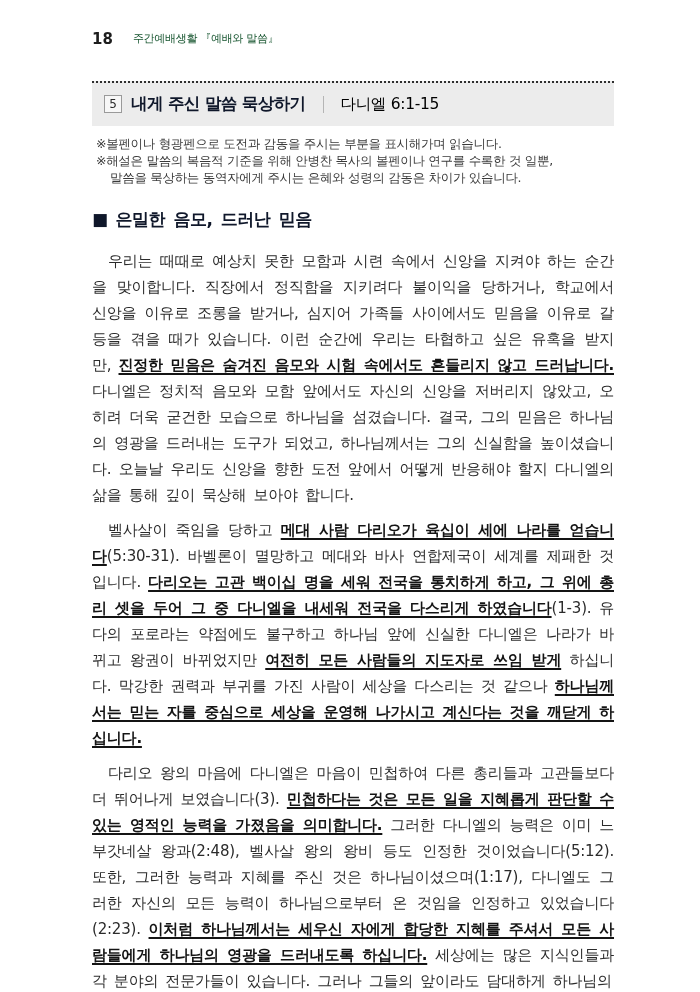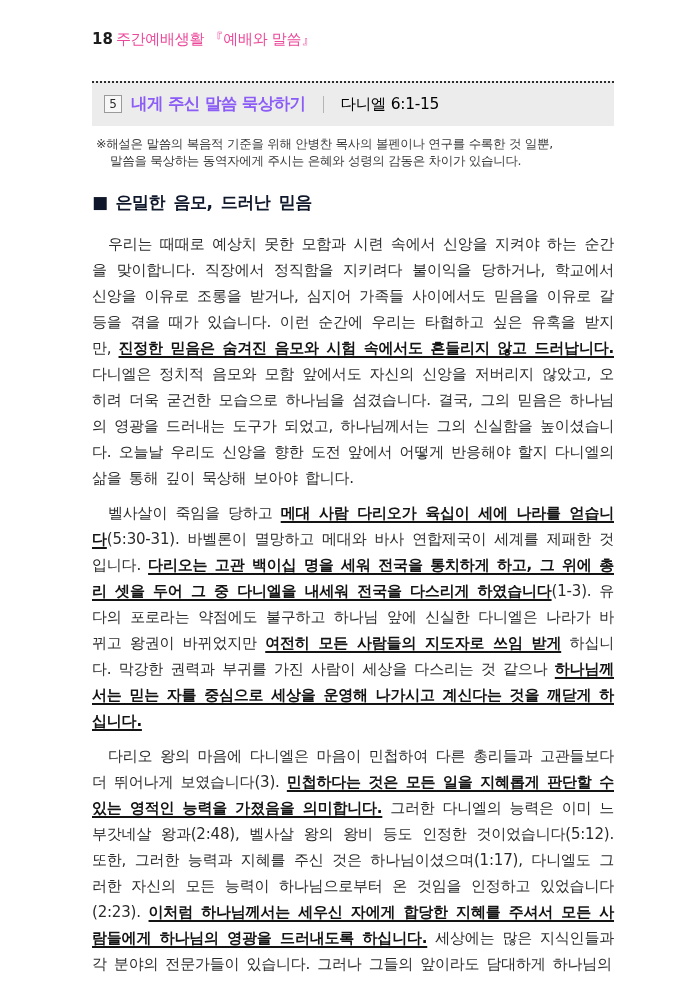--- a/index.html
+++ b/index.html
@@ -19,31 +19,31 @@
   .content {
     position: absolute;
     left: 92px; top: 30px;
     width: 522px;
   }
 
   
   .running-header {
     display: flex;
     align-items: flex-end;
-    gap: 3px;
+    gap: 20px;
     line-height: 18px;
   }
   .page-num {
     font-weight: bold;
     font-size: 15px;
     color: #1d1d1d;
   }
   .book-title {
-    font-size: 15px;
-    color: #ec4899;
+    font-size: 11px;
+    color: #14532d;
     letter-spacing: -0.3px;
   }
 
   
   .section-bar {
     margin-top: 33px;
     border-top: 2px dotted #2e2e2e;
     background: #ececec;
     padding: 10px 12px 11px 12px;
     display: flex;
@@ -57,21 +57,21 @@
     font-size: 12px;
     color: #2a2a2a;
     border: 1px solid #9a9a9a;
     background: #f7f7f7;
     margin-right: 9px;
     flex: 0 0 auto;
   }
   .bar-title {
     font-weight: bold;
     font-size: 16.5px;
-    color: #8b5cf6;
+    color: #0f172a;
     letter-spacing: -0.6px;
     white-space: nowrap;
   }
   .bar-divider {
     width: 1px;
     height: 17px;
     background: #b5b5b5;
     margin: 0 16px 0 18px;
     flex: 0 0 auto;
   }
@@ -141,20 +141,21 @@
     </div>
 
     <div class="section-bar">
       <span class="num-box">5</span>
       <span class="bar-title">내게 주신 말씀 묵상하기</span>
       <span class="bar-divider"></span>
       <span class="bar-ref">다니엘 6:1-15</span>
     </div>
 
     <div class="notes">
+        <div class="note-line">※볼펜이나 형광펜으로 도전과 감동을 주시는 부분을 표시해가며 읽습니다.</div>
         <div class="note-line">※해설은 말씀의 복음적 기준을 위해 안병찬 목사의 볼펜이나 연구를 수록한 것 일뿐,</div>
         <div class="note-line note-cont">말씀을 묵상하는 동역자에게 주시는 은혜와 성령의 감동은 차이가 있습니다.</div>
       </div>
 
     <h2 class="article-heading">
       <span class="heading-marker">■</span><span>은밀한 음모, 드러난 믿음</span>
     </h2>
 
     <div class="article-body">
         <p><span>우리는 때때로 예상치 못한 모함과 시련 속에서 신앙을 지켜야 하는 순간을 맞이합니다. 직장에서 정직함을 지키려다 불이익을 당하거나, 학교에서 신앙을 이유로 조롱을 받거나, 심지어 가족들 사이에서도 믿음을 이유로 갈등을 겪을 때가 있습니다. 이런 순간에 우리는 타협하고 싶은 유혹을 받지만, </span><span class="em">진정한 믿음은 숨겨진 음모와 시험 속에서도 흔들리지 않고 드러납니다.</span><span> 다니엘은 정치적 음모와 모함 앞에서도 자신의 신앙을 저버리지 않았고, 오히려 더욱 굳건한 모습으로 하나님을 섬겼습니다. 결국, 그의 믿음은 하나님의 영광을 드러내는 도구가 되었고, 하나님께서는 그의 신실함을 높이셨습니다. 오늘날 우리도 신앙을 향한 도전 앞에서 어떻게 반응해야 할지 다니엘의 삶을 통해 깊이 묵상해 보아야 합니다.</span></p>

